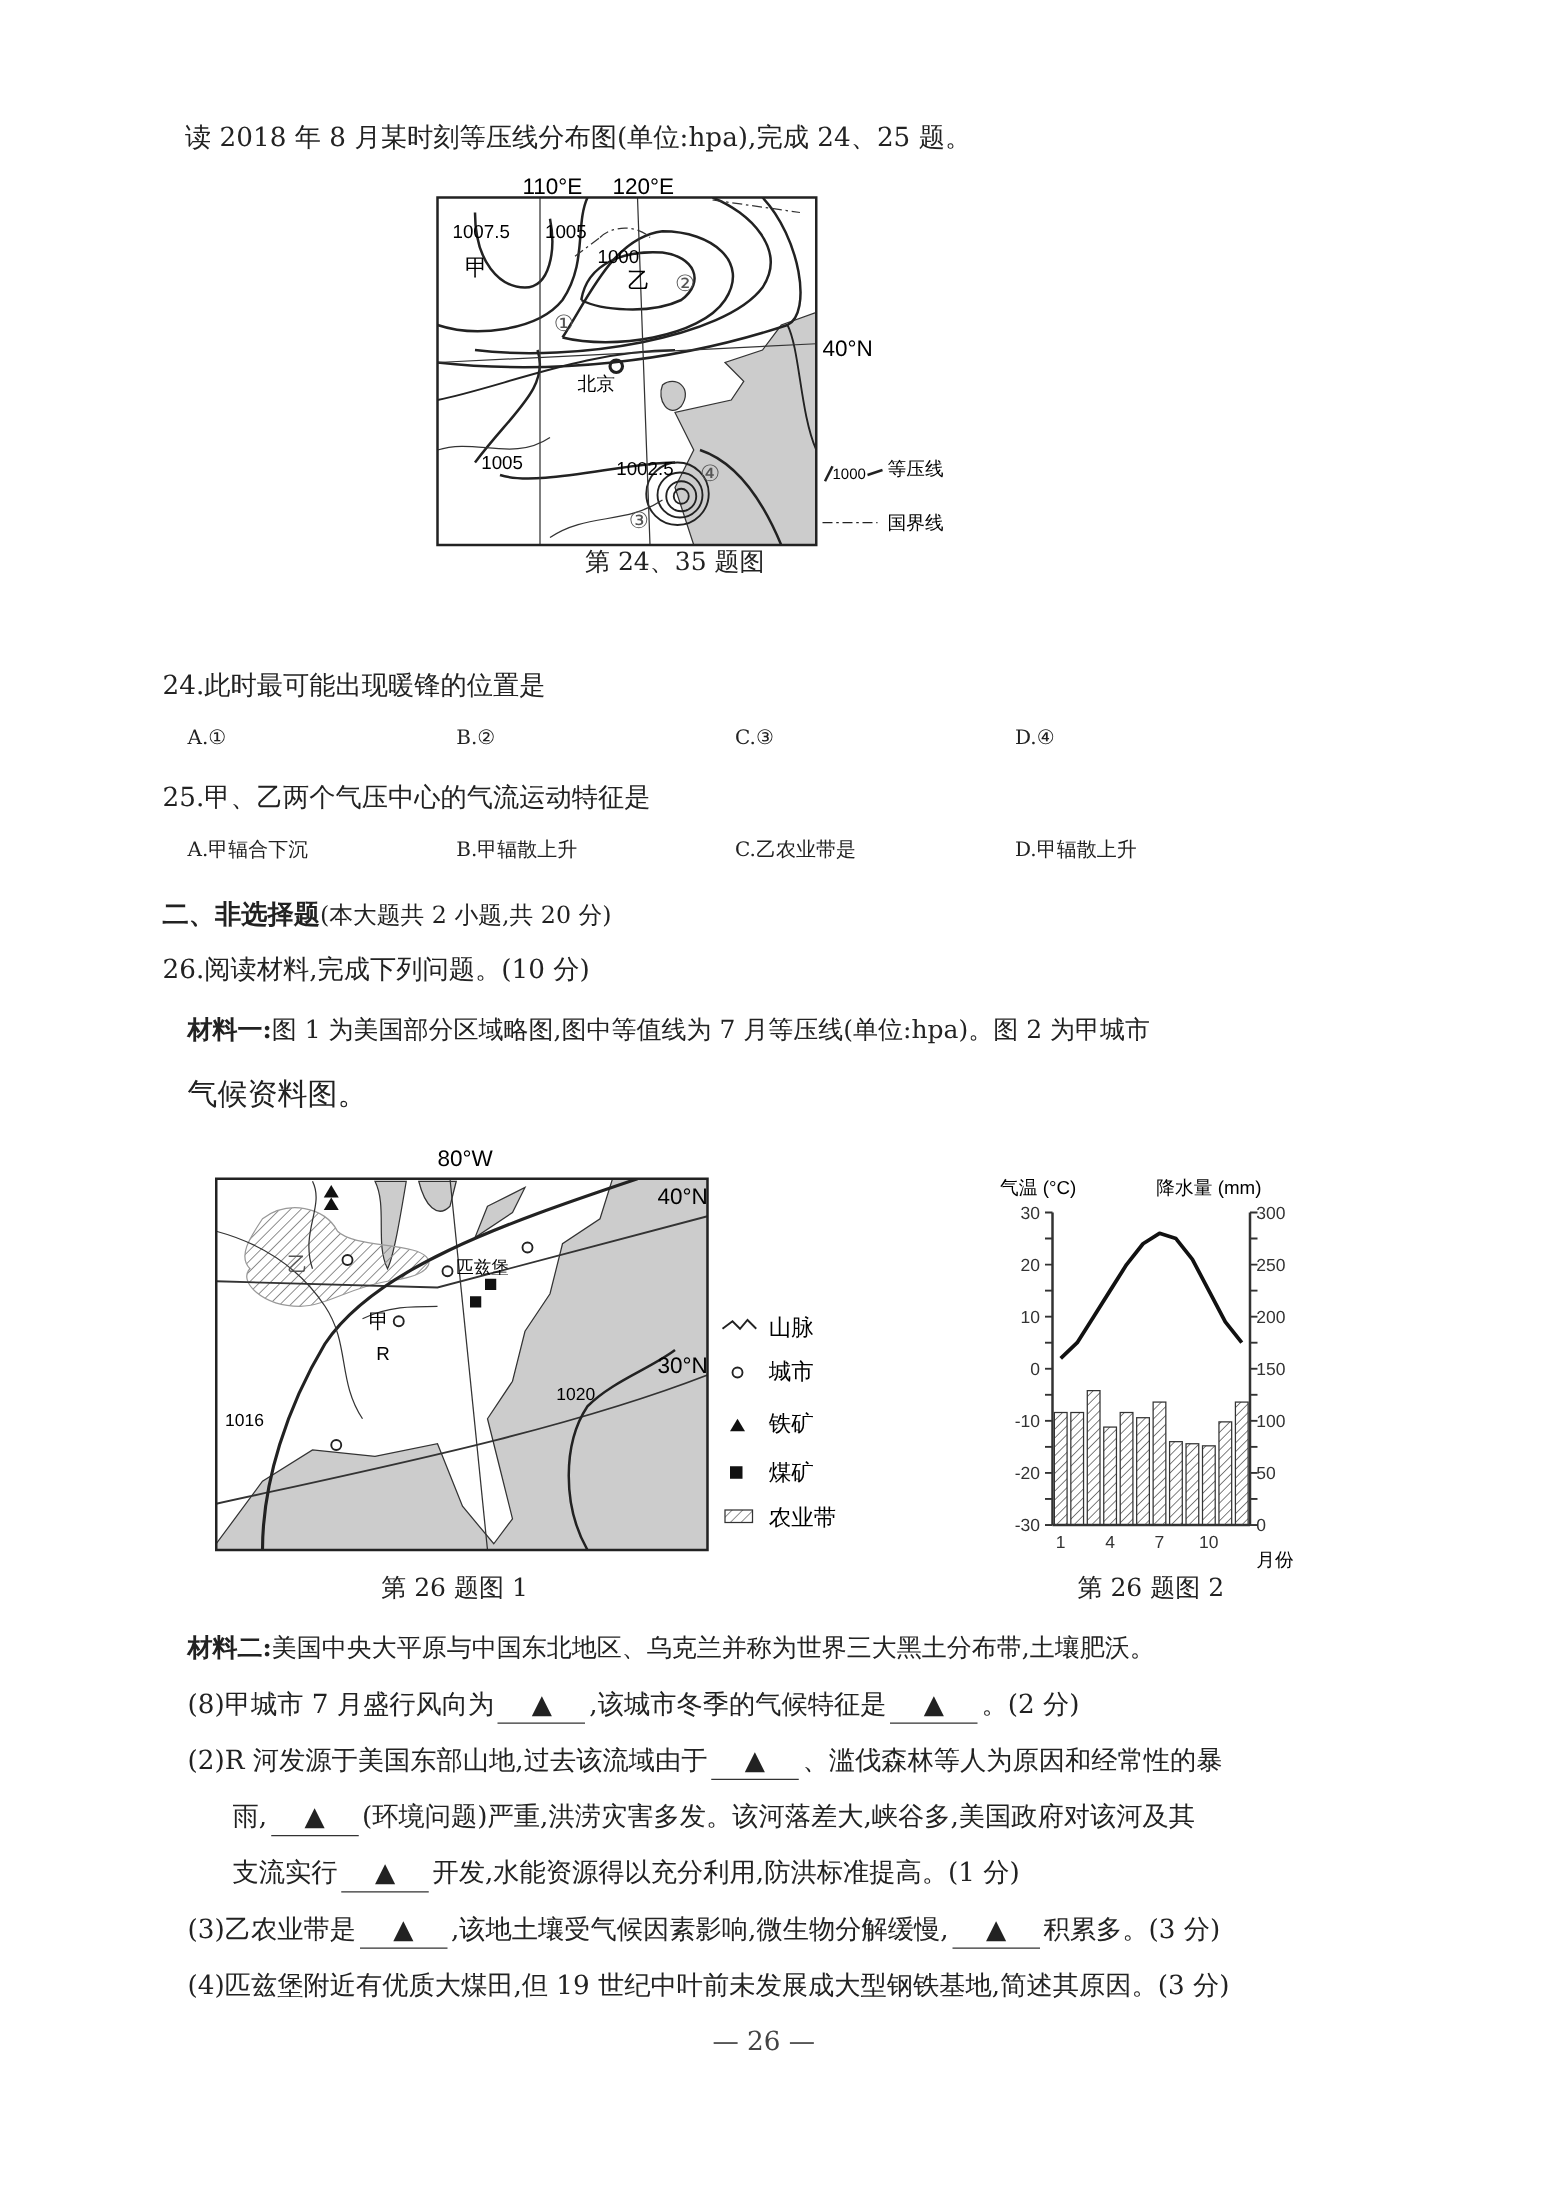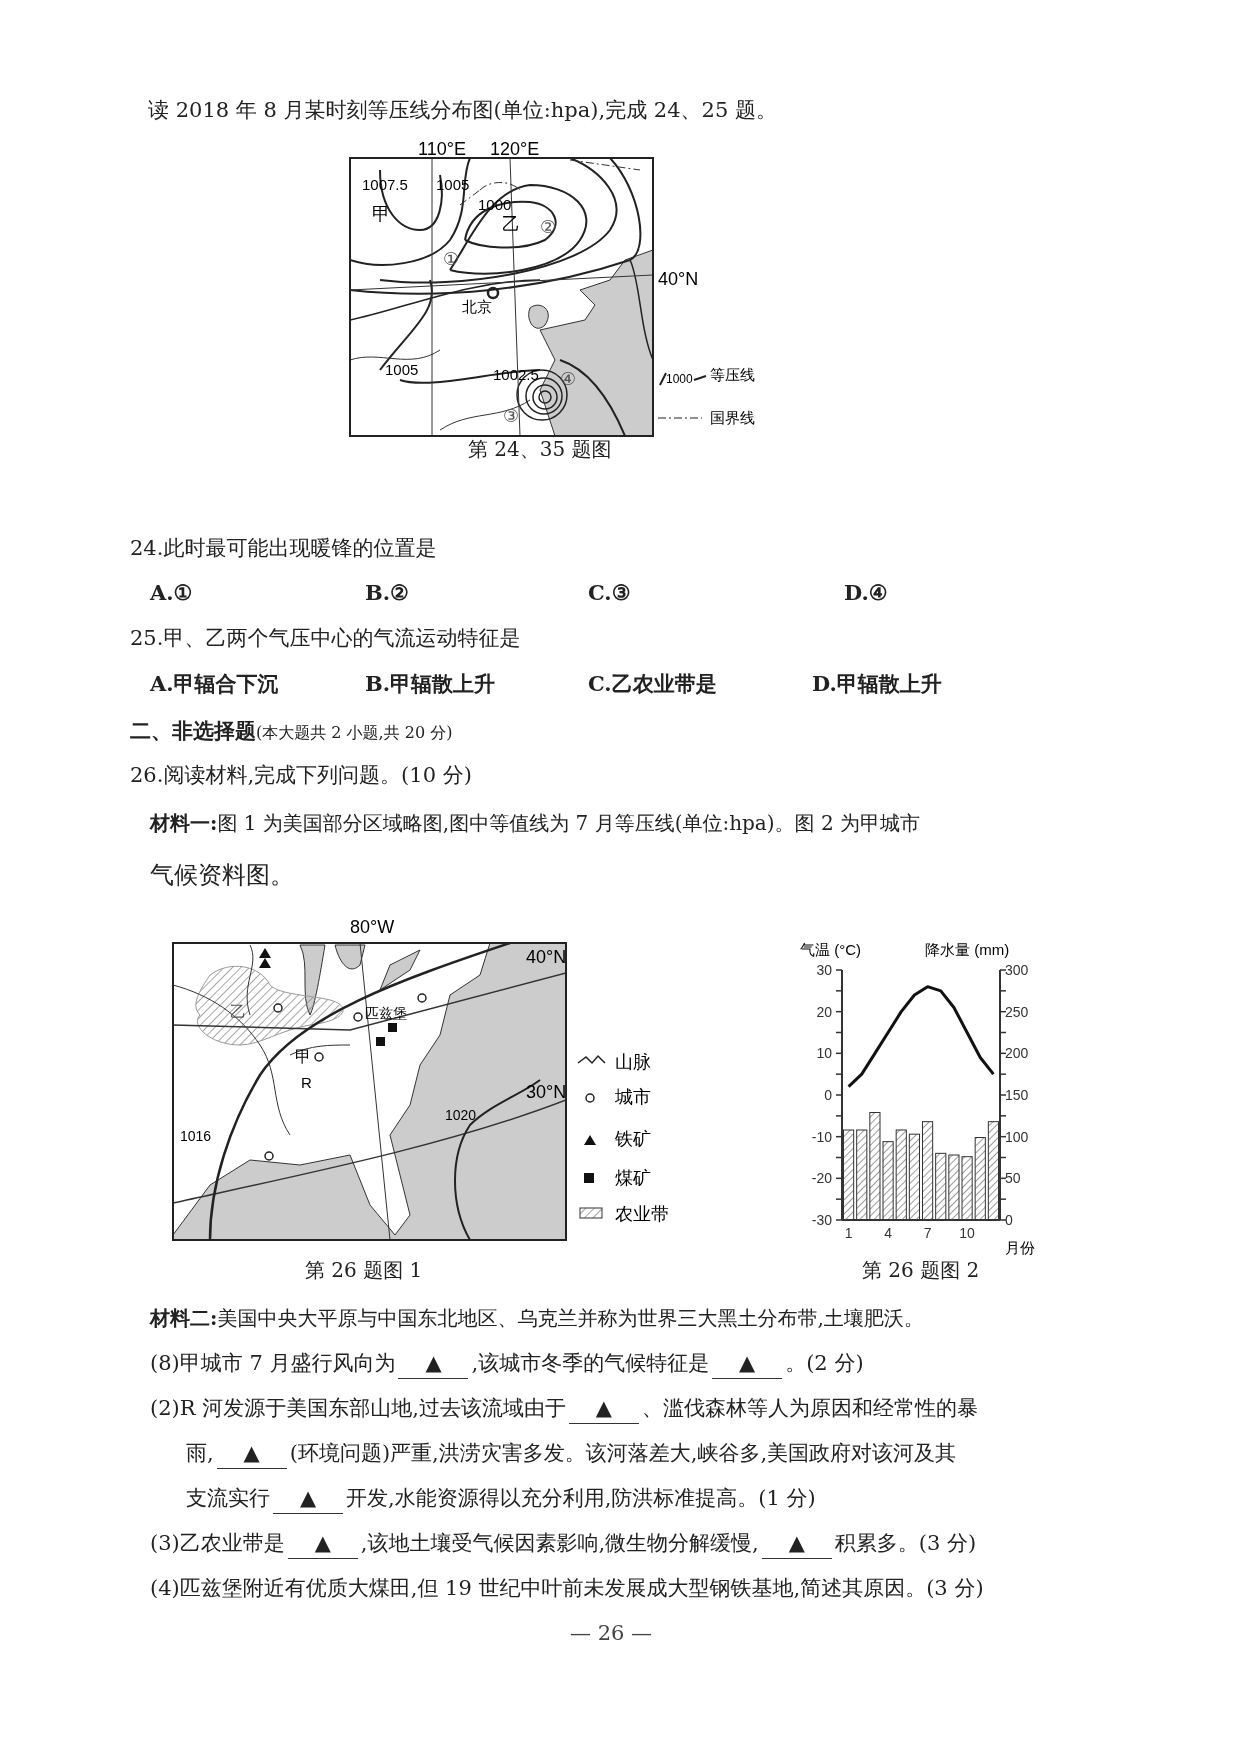--- a/index.html
+++ b/index.html
@@ -2,21 +2,21 @@
 <html><head>
 <meta charset="utf-8">
 <style>
   html,body{margin:0;padding:0;background:#fff;}
   body{width:1241px;height:1754px;position:relative;font-family:"DejaVu Serif","Liberation Serif",serif;color:#222;}
   .line{position:absolute;font-size:21px;line-height:30px;white-space:nowrap;}
   .bold{font-weight:bold;}
   .blank{display:inline-block;border-bottom:1.5px solid #333;text-align:center;margin:0 3px;}
   .cap{position:absolute;font-size:20px;}
   svg text{font-family:"Liberation Sans","DejaVu Sans",sans-serif;}
-  .opt{position:absolute;font-size:21px;font-weight:bold;}
+  .opt{position:absolute;font-size:16px;}
 </style>
 </head>
 <body>
 
 <div class="line" style="left:148px;top:95px;">读 2018 年 8 月某时刻等压线分布图(单位:hpa),完成 24、25 题。</div>
 
 <svg style="position:absolute;left:340px;top:130px;" width="480" height="340" viewBox="0 0 480 340">
   <defs>
       <clipPath id="c1">
         <rect x="10" y="28" width="303" height="278"></rect>
@@ -66,30 +66,30 @@
   <text x="370" y="250" font-size="15">等压线</text>
   <path d="M318 288 L362 288" stroke="#222" stroke-dasharray="8,3,2,3"></path>
   <text x="370" y="293" font-size="15">国界线</text>
 </svg>
 <div class="cap" style="left:468px;top:436px;">第 24、35 题图</div>
 
 <div class="line" style="left:130px;top:533px;">24.此时最可能出现暖锋的位置是</div>
 <div class="opt" style="left:150px;top:580px;">A.①</div>
 <div class="opt" style="left:365px;top:580px;">B.②</div>
 <div class="opt" style="left:588px;top:580px;">C.③</div>
-<div class="opt" style="left:812px;top:580px;margin-left:32px;">D.④</div>
+<div class="opt" style="left:812px;top:580px;">D.④</div>
 
 <div class="line" style="left:130px;top:623px;">25.甲、乙两个气压中心的气流运动特征是</div>
 <div class="opt" style="left:150px;top:670px;">A.甲辐合下沉</div>
 <div class="opt" style="left:365px;top:670px;">B.甲辐散上升</div>
 <div class="opt" style="left:588px;top:670px;">C.乙农业带是</div>
 <div class="opt" style="left:812px;top:670px;">D.甲辐散上升</div>
 
 <div class="line" style="left:130px;top:716px;">
-  <span class="bold">二、非选择题</span><span style="font-size:16px">(本大题共 2 小题,共 20 分)</span>
+  <span class="bold">二、非选择题</span><span style="font-size:19px">(本大题共 2 小题,共 20 分)</span>
 </div>
 <div class="line" style="left:130px;top:760px;">26.阅读材料,完成下列问题。(10 分)</div>
 <div class="line" style="left:150px;top:808px;font-size:20px;">
   <span class="bold">材料一:</span><span>图 1 为美国部分区域略图,图中等值线为 7 月等压线(单位:hpa)。图 2 为甲城市</span>
 </div>
 <div class="line" style="left:150px;top:860px;font-size:24px;">气候资料图。</div>
 
 <svg style="position:absolute;left:150px;top:905px;" width="620" height="350" viewBox="0 0 620 350">
   <defs>
     <clipPath id="c2">

